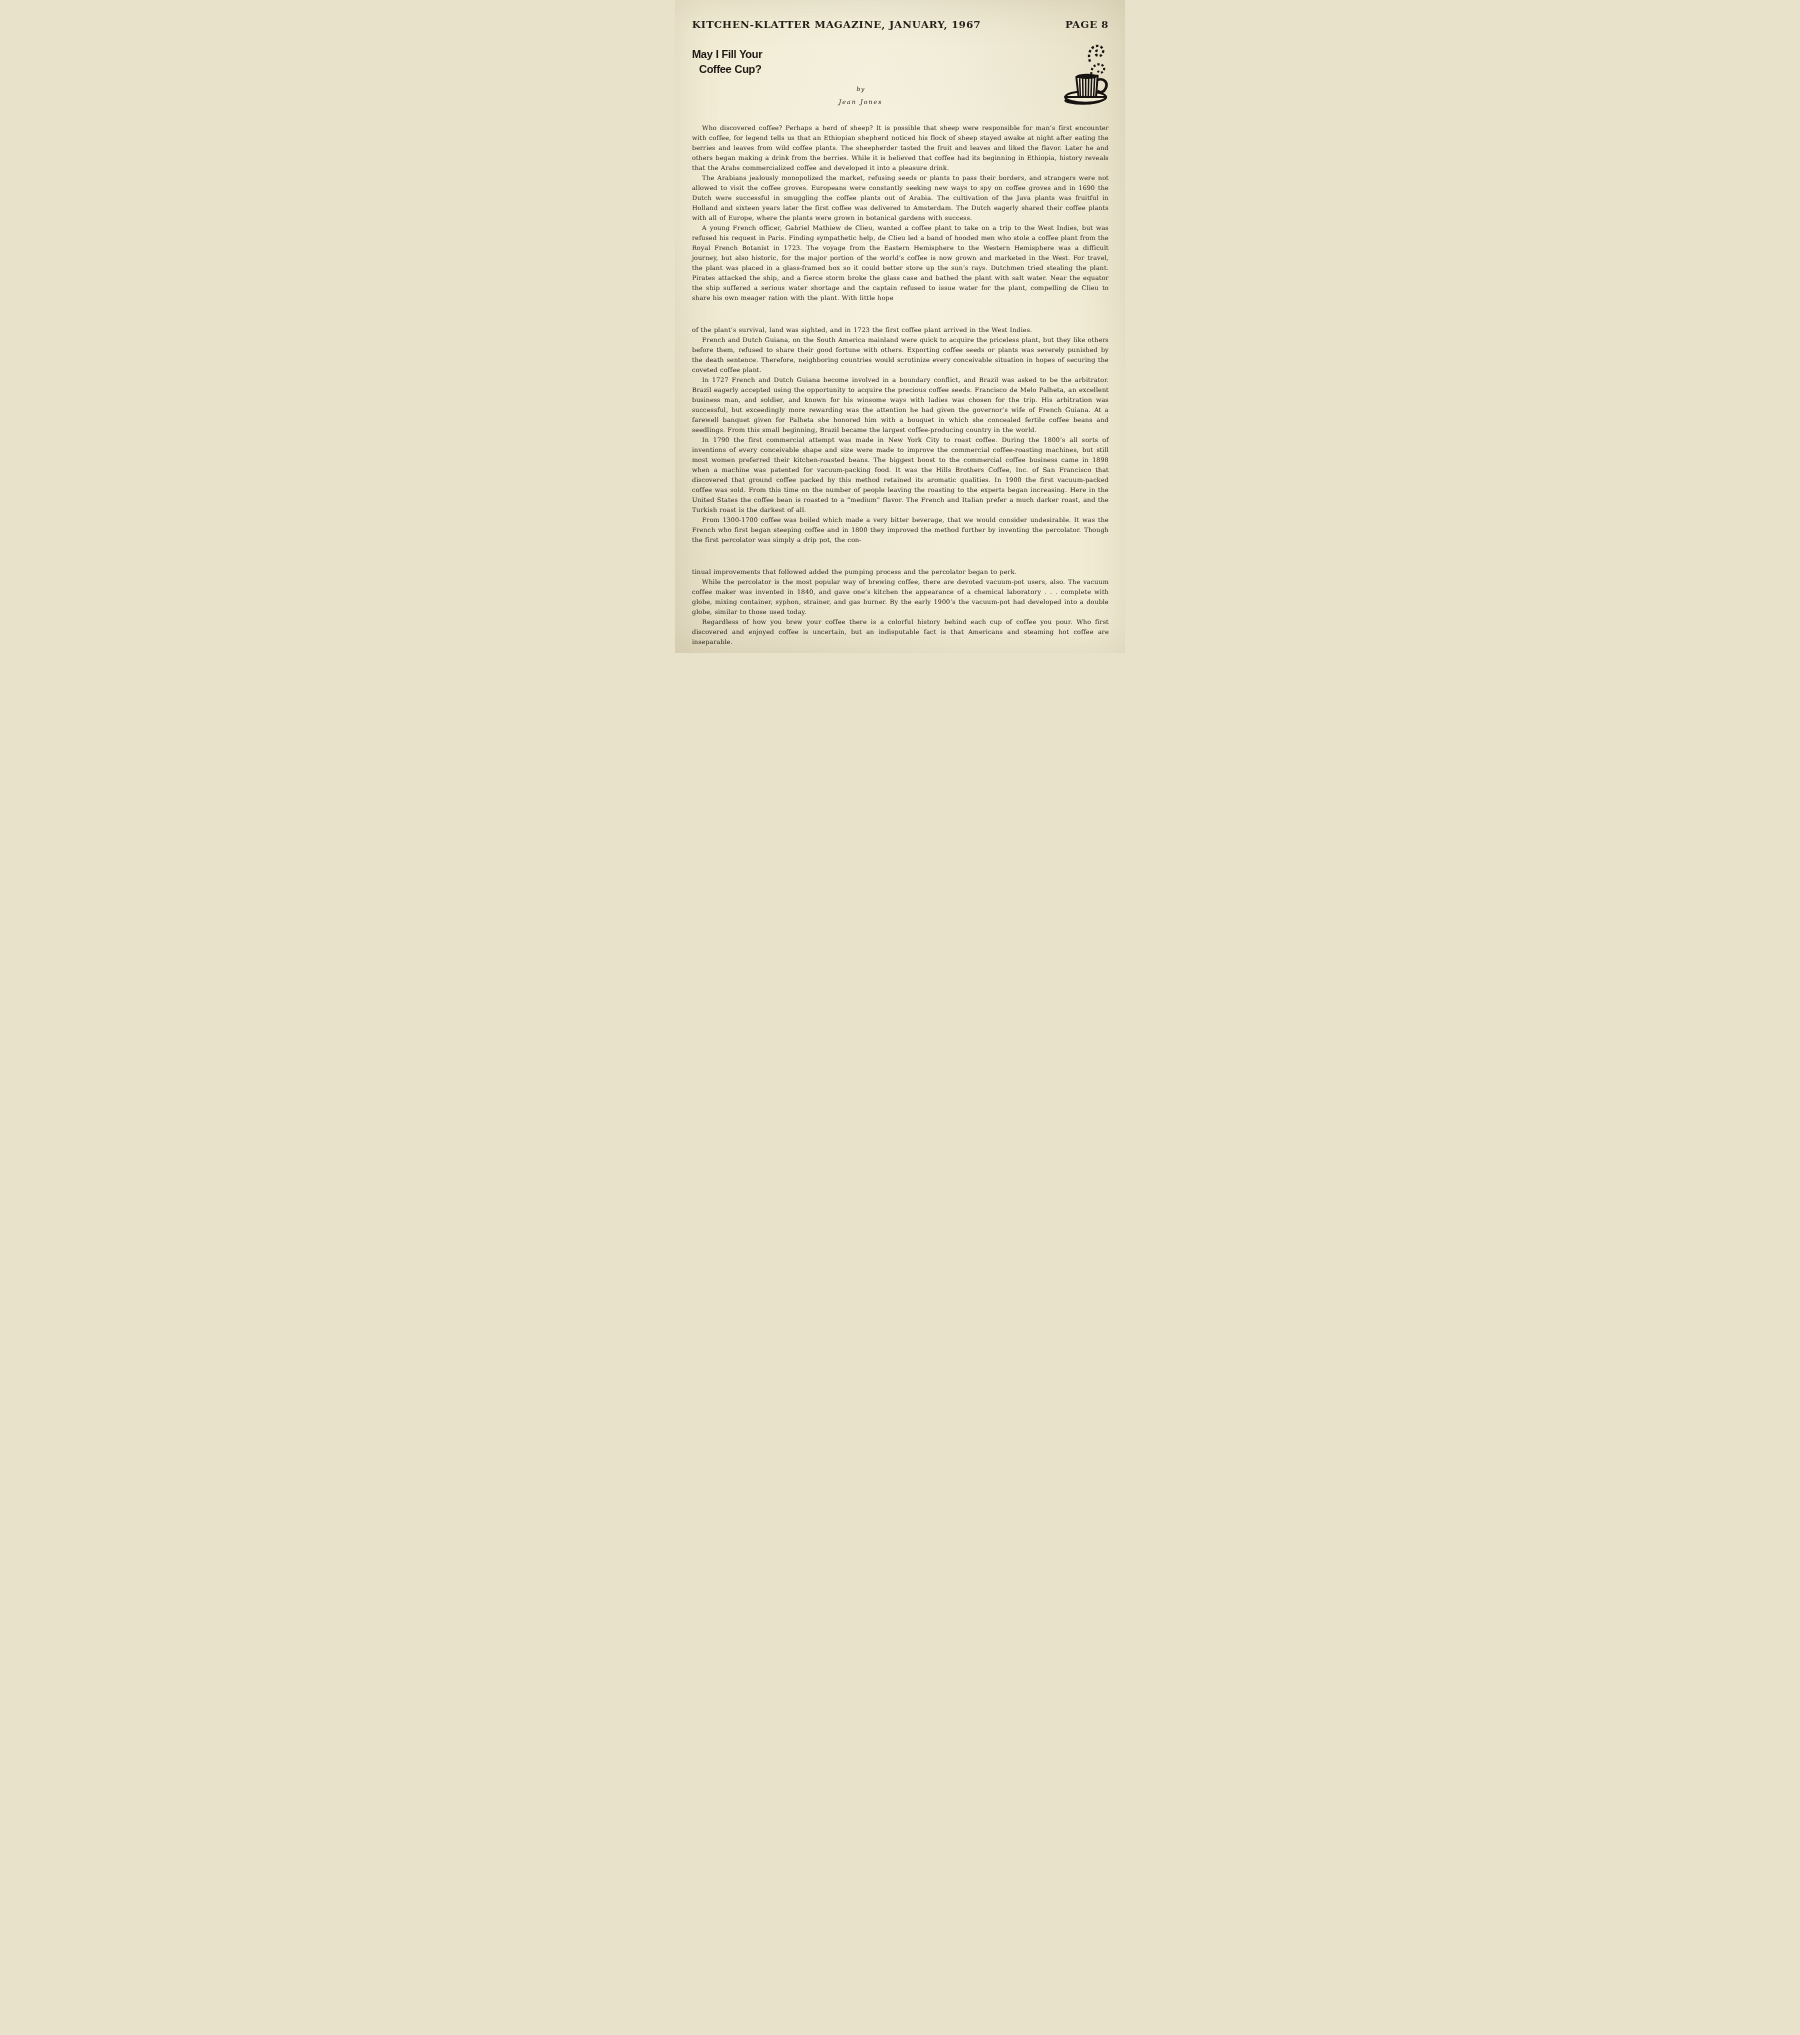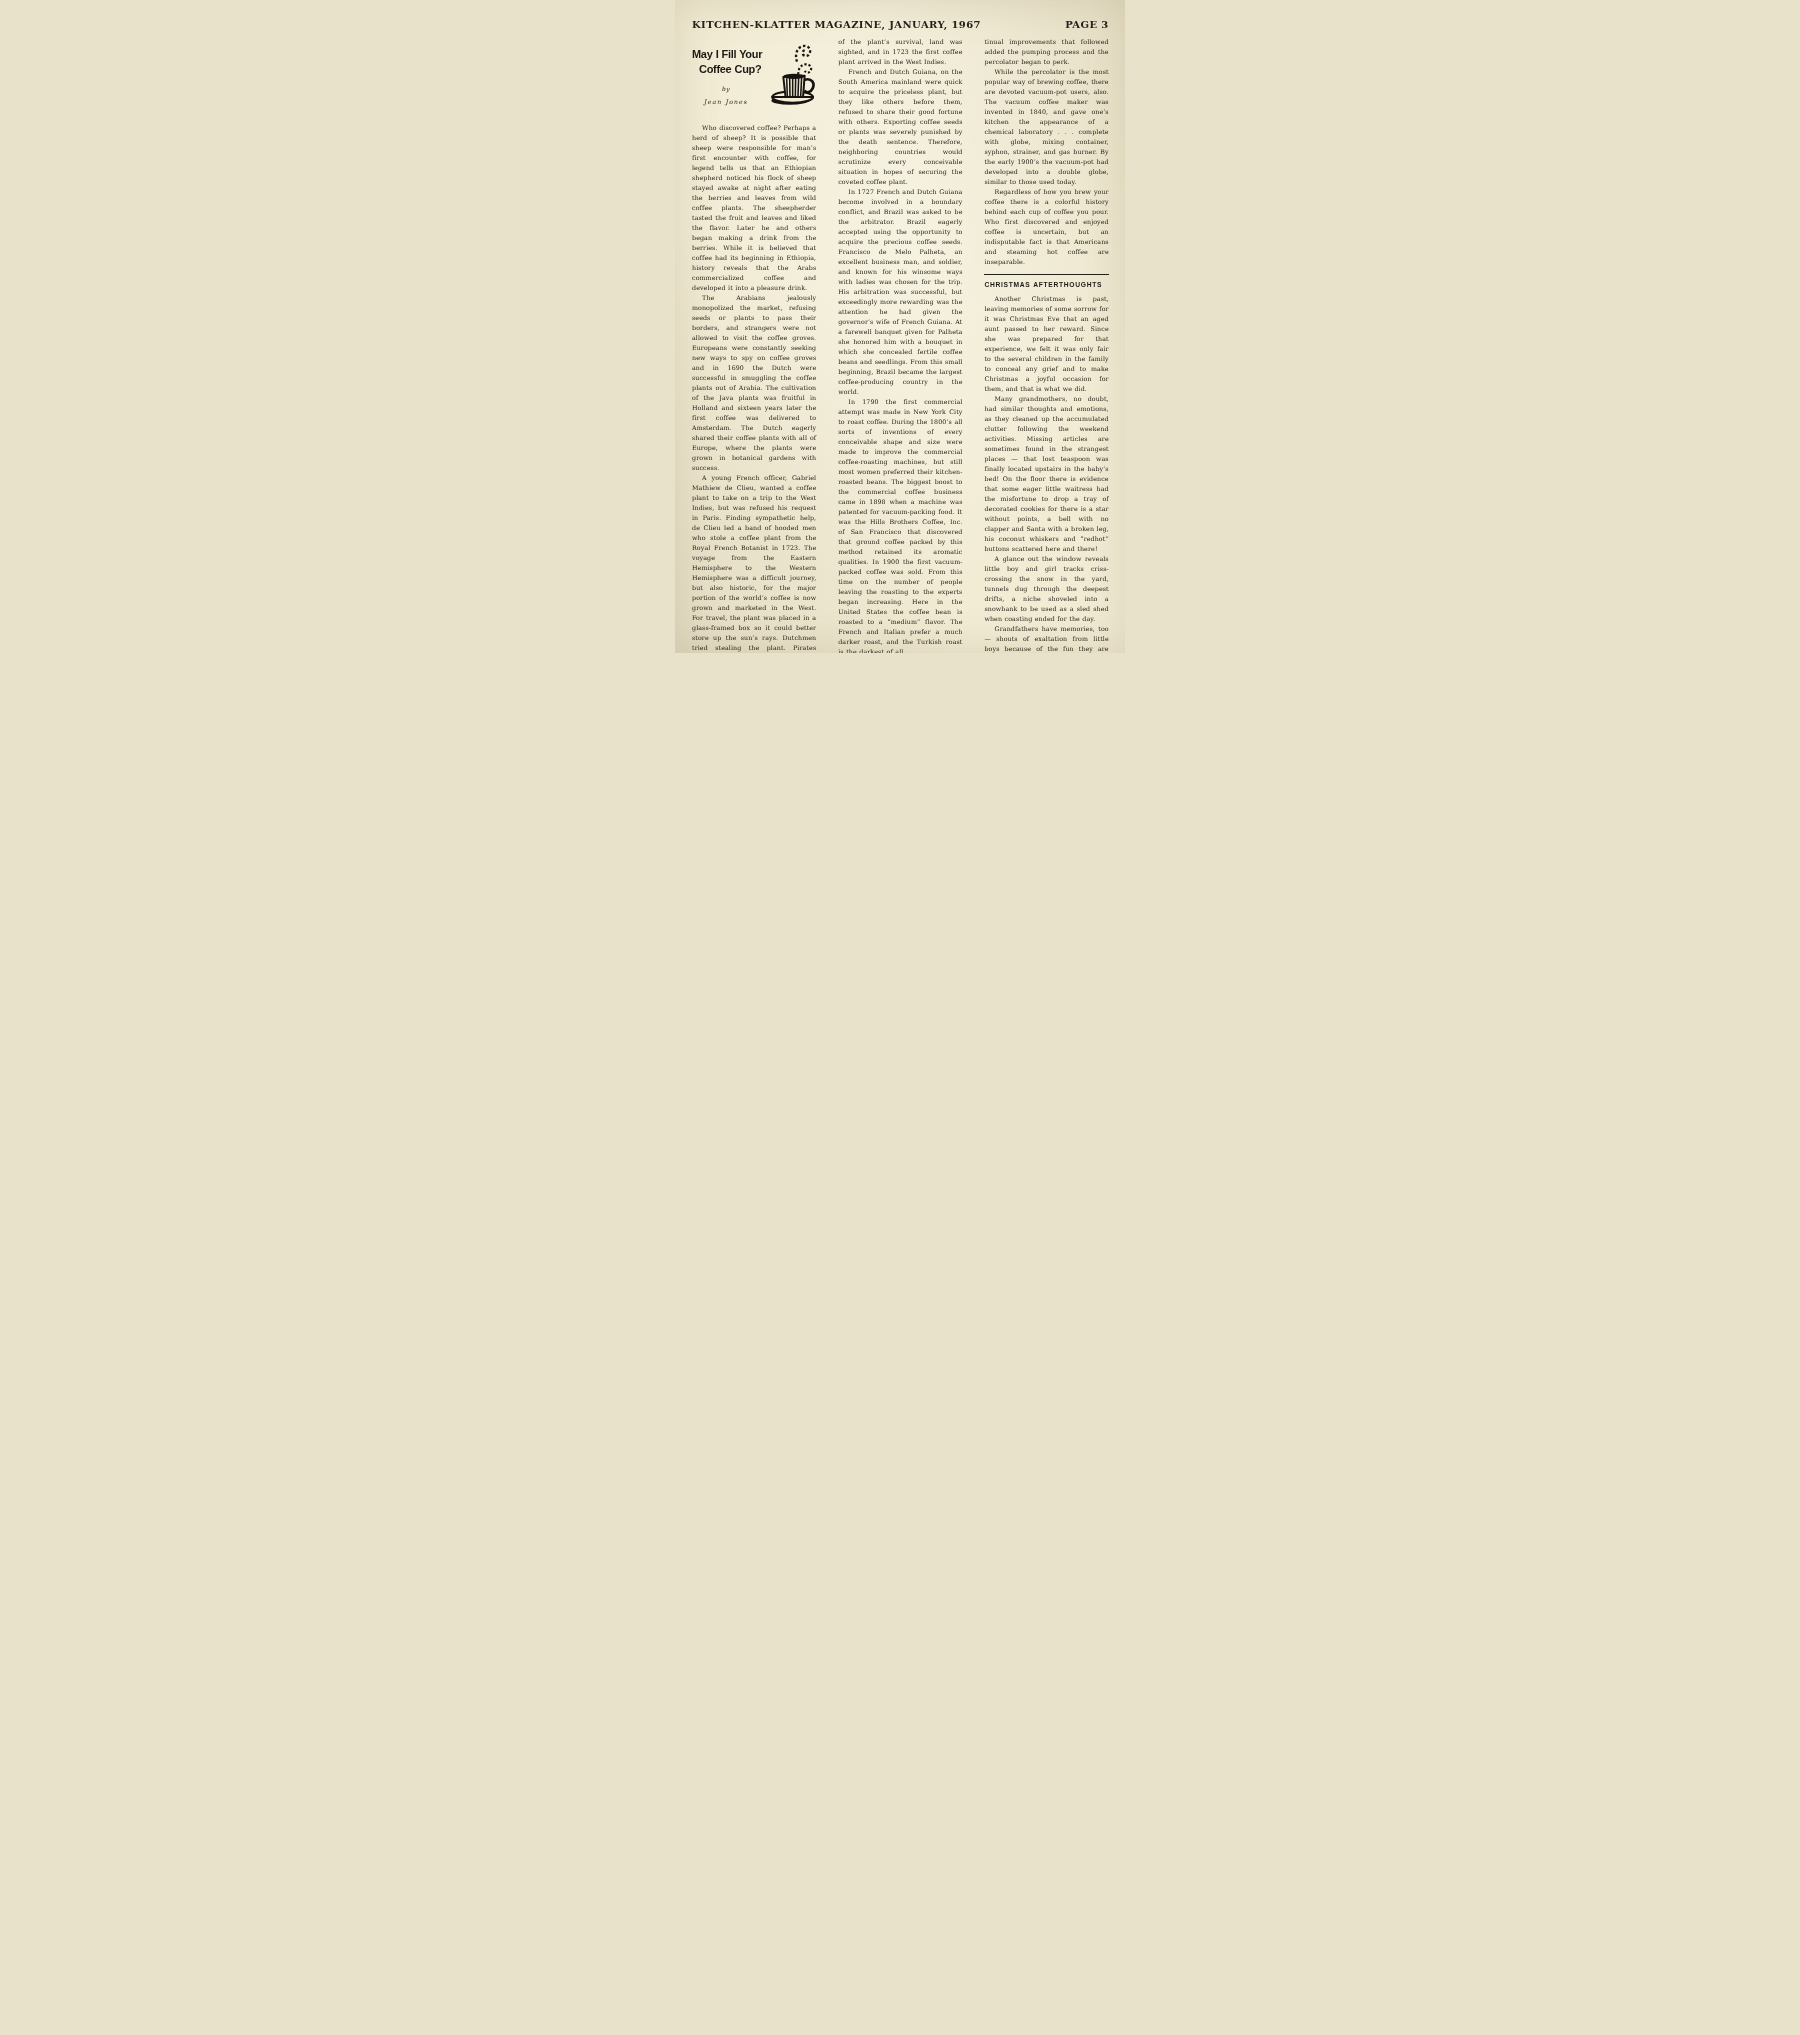--- a/index.html
+++ b/index.html
@@ -31,20 +31,21 @@
     font-family: "DejaVu Serif", "Liberation Serif", serif;
     font-weight: bold;
     font-size: 10px;
     letter-spacing: 0.4px;
     color: #24201a;
   }
   .content {
     display: flex;
     gap: 22px;
     margin-top: 7px;
+    flex-direction: column;
   }
   .col {
     flex: 1 1 0;
     min-width: 0;
     font-size: 6.3px;
     line-height: 10px;
     text-align: justify;
     letter-spacing: 0.1px;
     word-spacing: 0.06em;
     color: #27221a;
@@ -104,21 +105,21 @@
     color: #1d1a15;
   }
 </style>
 </head>
 <body>
 
 <div class="page">
 
   <header class="masthead">
     <span>KITCHEN-KLATTER MAGAZINE, JANUARY, 1967</span>
-    <span>PAGE 3</span>
+    <span>PAGE 8</span>
   </header>
 
   <div class="content">
 
     <section class="col">
 
       <div class="title-block">
         <div class="title-text">
           <h1>
             <span class="title-line l1">May I Fill Your</span>

